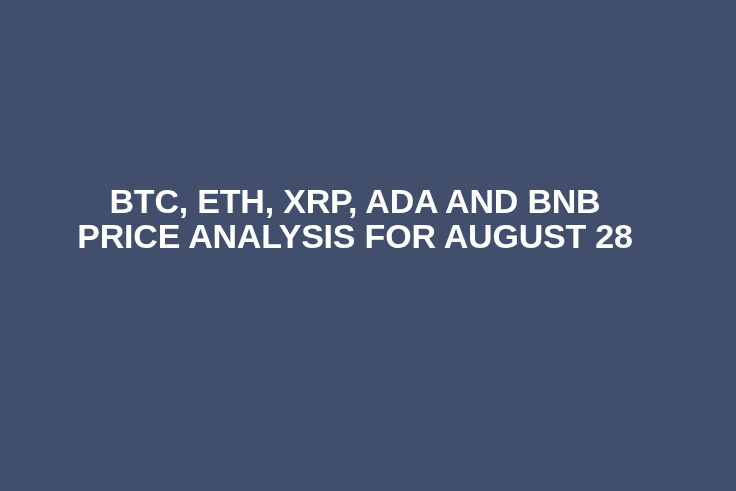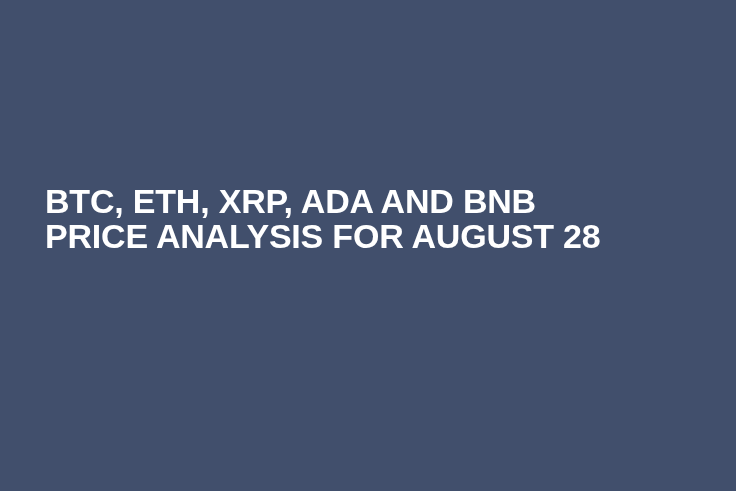--- a/index.html
+++ b/index.html
@@ -19,20 +19,21 @@
     height: 491px;
     background: #414f6c;
     box-sizing: border-box;
   }
 
   #headline-block {
     position: absolute;
     left: 45px;
     top: 184px;
     width: 620px;
+    text-align: center;
   }
 
   .headline-line {
     display: block;
     color: #ffffff;
     font-family: "Liberation Sans", sans-serif;
     font-weight: 700;
     font-size: 34px;
     line-height: 34px;
     letter-spacing: -0.2px;

